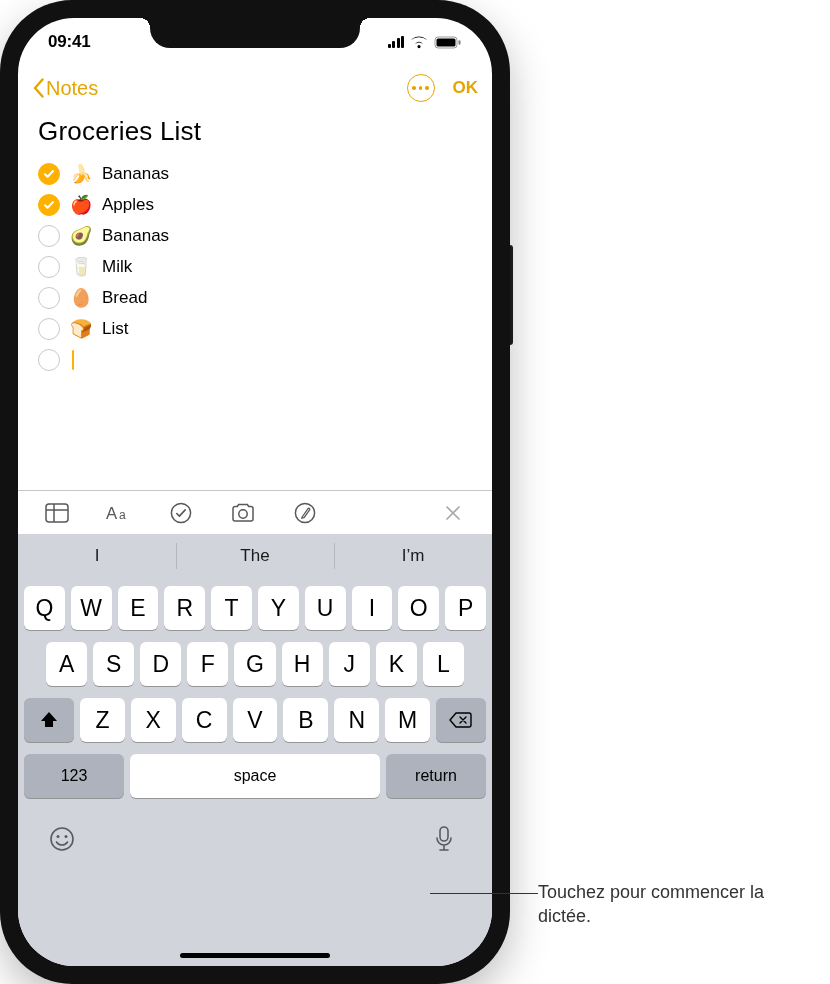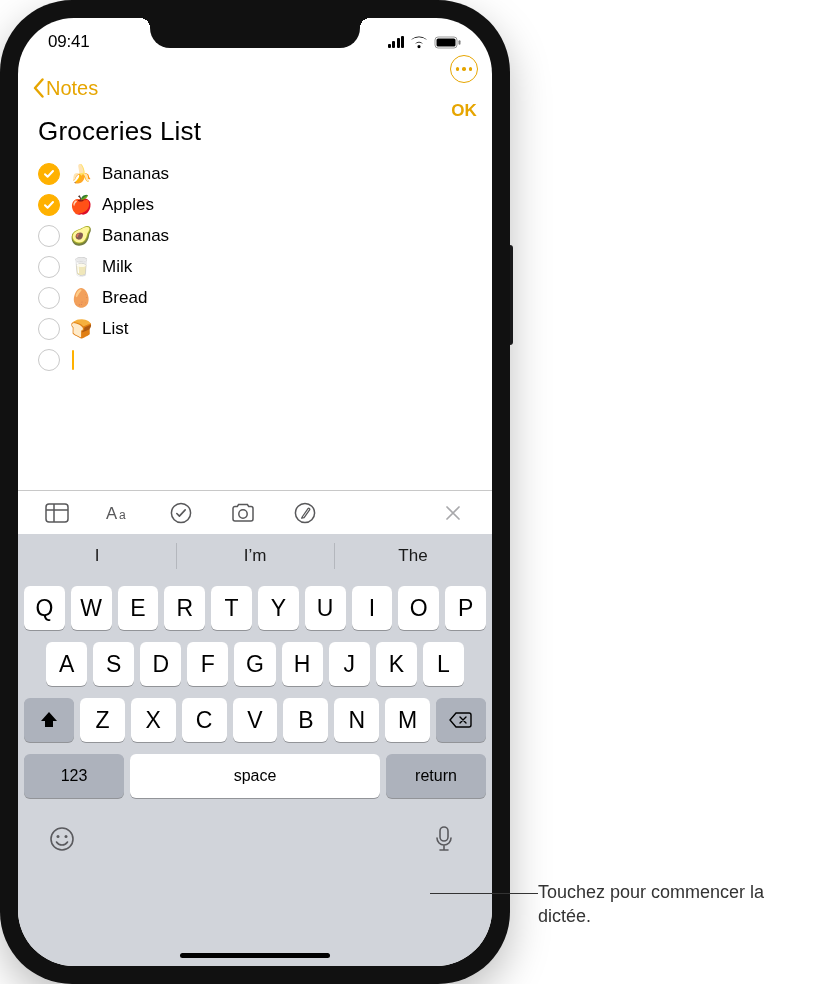--- a/index.html
+++ b/index.html
@@ -16,33 +16,33 @@
     .sb-left-3 { left: -3px; top: 305px; width: 6px; height: 66px; }
     .sb-right  { right: -3px; top: 245px; width: 6px; height: 100px; }
 
     
     .notch { position: absolute; top: 0; left: 50%; transform: translateX(-50%); width: 210px; height: 30px; background: #111; border-radius: 0 0 20px 20px; z-index: 50; }
     .notch:before { content: ""; position: absolute; left: -10px; top: 0; width: 10px; height: 10px; background: radial-gradient(circle at 0 10px, transparent 10px, #111 10px); }
     .notch:after  { content: ""; position: absolute; right: -10px; top: 0; width: 10px; height: 10px; background: radial-gradient(circle at 10px 10px, transparent 10px, #111 10px); }
 
     
     .status-bar { position: relative; height: 48px; display: flex; align-items: center; justify-content: space-between; padding: 0 30px; z-index: 40; }
-    .status-time { font-size: 17px; font-weight: 400; letter-spacing: -.2px; }
+    .status-time { font-size: 17px; font-weight: 700; letter-spacing: -.2px; }
     .status-right { display: flex; align-items: center; gap: 6px; }
     .bars { display: flex; align-items: flex-end; gap: 1.5px; height: 12px; }
     .bars span { width: 3px; background: #000; border-radius: 1px; }
     .bars span:nth-child(1){height:4px} .bars span:nth-child(2){height:7px} .bars span:nth-child(3){height:10px} .bars span:nth-child(4){height:12px}
     .wifi-icon, .battery-icon { display: inline-flex; }
 
     
     .nav-bar { display: flex; align-items: center; justify-content: space-between; height: 44px; padding: 0 14px; }
     .nav-left { display: flex; align-items: center; color: #e6a500; gap: 2px; }
     .nav-left .chev { width: 12px; height: 20px; }
     .nav-back-label { font-size: 20px; }
-    .nav-right { display: flex; align-items: center; gap: 18px; color: #e6a500; flex-direction: column; }
+    .nav-right { display: flex; align-items: center; gap: 18px; color: #e6a500; }
     .more-btn { width: 28px; height: 28px; border: 1.6px solid #e6a500; border-radius: 50%; display: flex; align-items: center; justify-content: center; gap: 3px; }
     .more-btn .dot { width: 3.5px; height: 3.5px; border-radius: 50%; background: #e6a500; }
     .done-btn { font-size: 17px; font-weight: 600; }
 
     
     .note-content { padding: 6px 20px 10px; }
     .note-title { font-size: 26px; font-weight: 400; margin-bottom: 16px; letter-spacing: .2px; }
     .checklist { display: flex; flex-direction: column; gap: 9px; }
     .citem { display: flex; align-items: center; gap: 10px; font-size: 17px; }
     .cbox { width: 22px; height: 22px; border-radius: 50%; border: 1.5px solid #c9c9c9; flex: 0 0 22px; position: relative; }
@@ -220,22 +220,22 @@
         <span class="fb-icon">
           <svg class="fb-close" viewBox="0 0 16 16">
               <path d="m2 2 12 12M14 2 2 14" stroke="#a8a8ab" stroke-width="1.7" stroke-linecap="round"></path>
             </svg>
         </span>
       </div>
 
       <div class="keyboard">
         <div class="pred-row">
           <div class="pcell">I</div>
+          <div class="pcell">The</div>
           <div class="pcell">I’m</div>
-          <div class="pcell">The</div>
         </div>
 
         <div class="krow" id="krow1" style="margin-top:8px">
             <div class="key">Q</div>
             <div class="key">W</div>
             <div class="key">E</div>
             <div class="key">R</div>
             <div class="key">T</div>
             <div class="key">Y</div>
             <div class="key">U</div>

